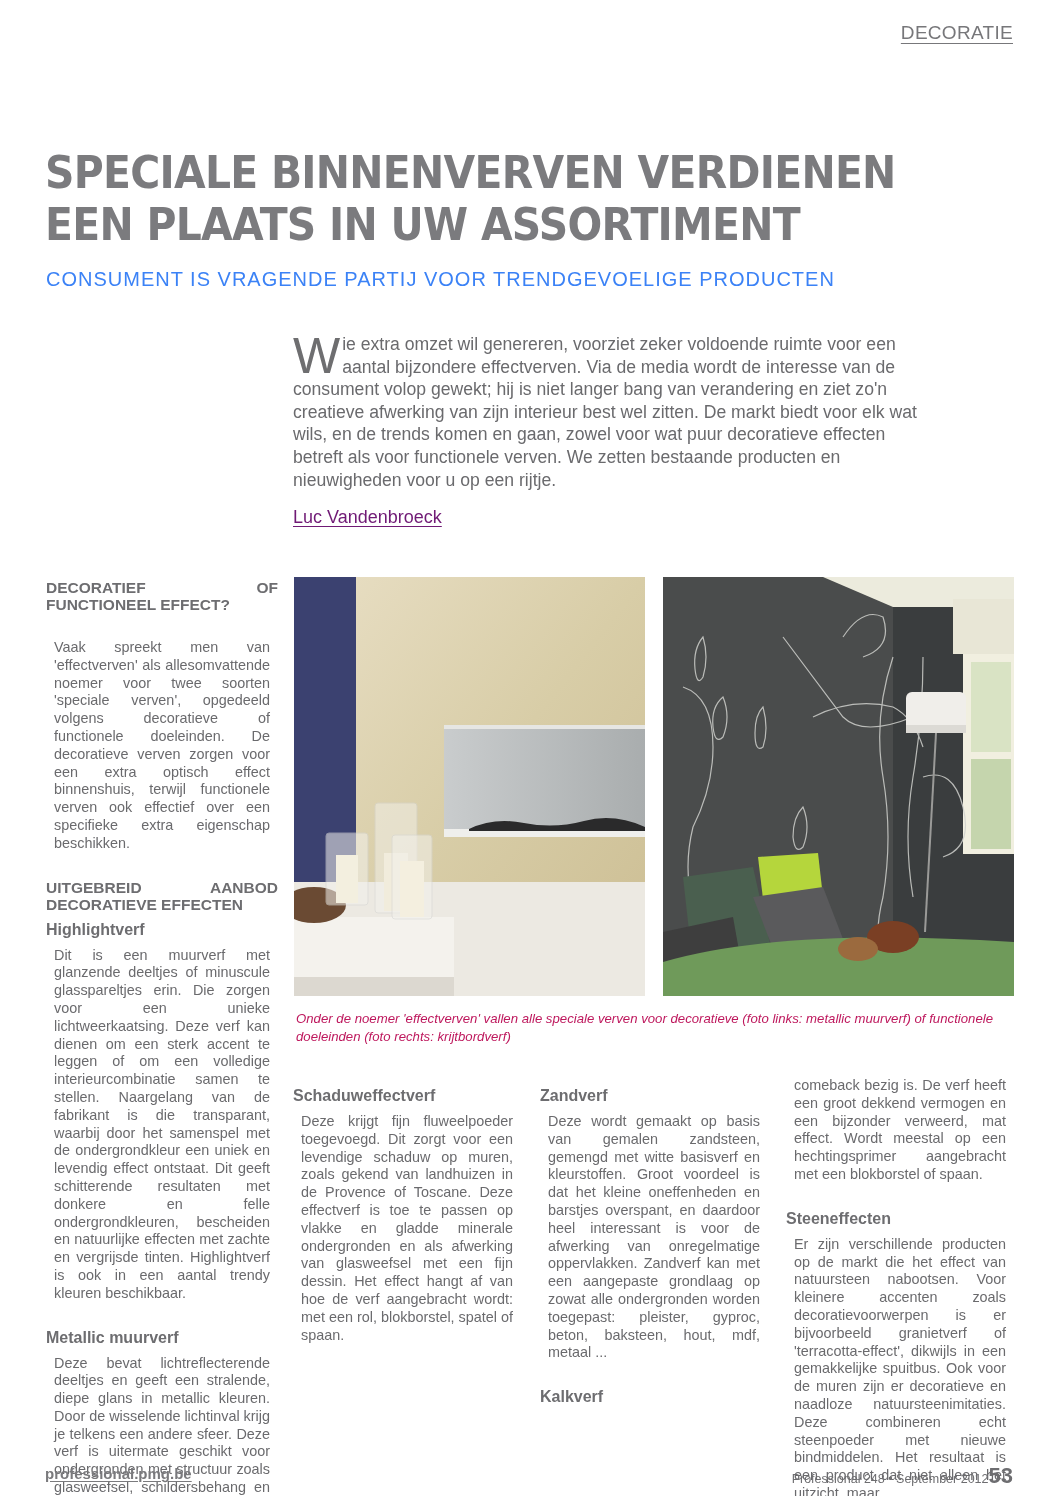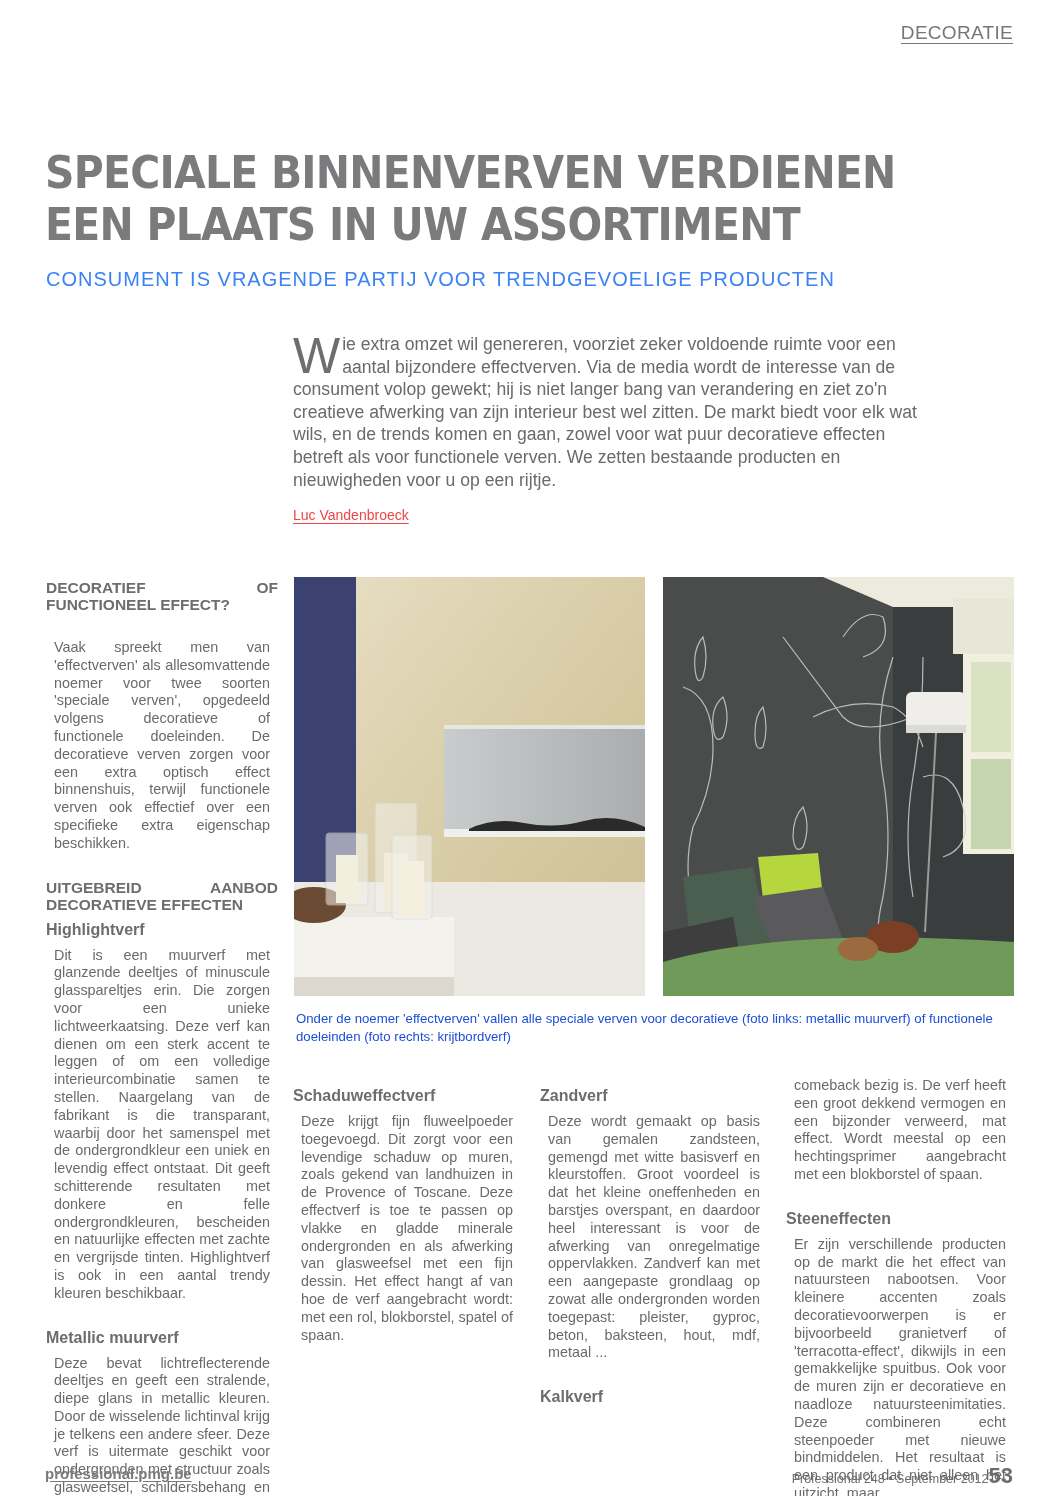--- a/index.html
+++ b/index.html
@@ -7,30 +7,30 @@
          font-family:"Liberation Sans", sans-serif; color:#6e6e70; }
   .abs { position:absolute; }
   .section-label { right:45px; top:22px; font-size:19px; letter-spacing:0.3px;
          text-decoration:underline; text-underline-offset:4px; color:#77777a; }
   .title { left:45px; top:147px; width:950px; font-family:"DejaVu Sans", sans-serif;
          font-weight:bold; font-size:44px; line-height:52px; color:#7b7b7e;
          letter-spacing:-0.8px; transform:scaleX(0.93); transform-origin:left top; }
   .subtitle { left:46px; top:268px; font-size:20px; letter-spacing:1px; color:#3b82f6; }
   .intro { left:293px; top:333px; width:625px; font-size:17.6px; line-height:22.6px; color:#6a6a6d; }
   .intro .dropcap { float:left; font-size:50px; line-height:40px; margin:3px 2px 0 0; color:#6e6e70; }
-  .byline { left:293px; top:507px; font-size:14px; text-decoration:underline; text-underline-offset:3px; color:#ef4444; }
+  .byline { left:293px; top:507px; font-size:18px; text-decoration:underline; text-underline-offset:3px; color:#701a75; }
 
   .col { position:absolute; font-size:14.4px; line-height:17.8px; color:#6a6a6d; text-align:justify; }
   .col h3 { font-size:15.5px; line-height:17px; margin:0; font-weight:bold; color:#6d6d70; }
   .col h4 { font-size:16px; line-height:18px; margin:0; font-weight:bold; color:#6d6d70; }
   .col p { margin:8px; }
   .gap-md { height:18px; }
 
   .photo { position:absolute; overflow:hidden; }
-  .caption { left:296px; top:1010px; width:720px; font-size:13.2px; line-height:18px; color:#1d4ed8; }
+  .caption { left:296px; top:1010px; width:720px; font-size:13.2px; line-height:18px; font-style:italic; color:#be185d; }
 
   .footer-left { left:45px; top:1465px; font-size:15px; font-weight:bold; text-decoration:underline; color:#7a7a7d; text-underline-offset:2px; }
   .footer-right { right:45px; top:1463px; font-size:12.5px; color:#6d6d70; }
   .footer-right .pnum { font-size:22px; font-weight:bold; }
 </style>
 </head>
 <body>
 
 <div class="abs section-label">DECORATIE</div>
 

